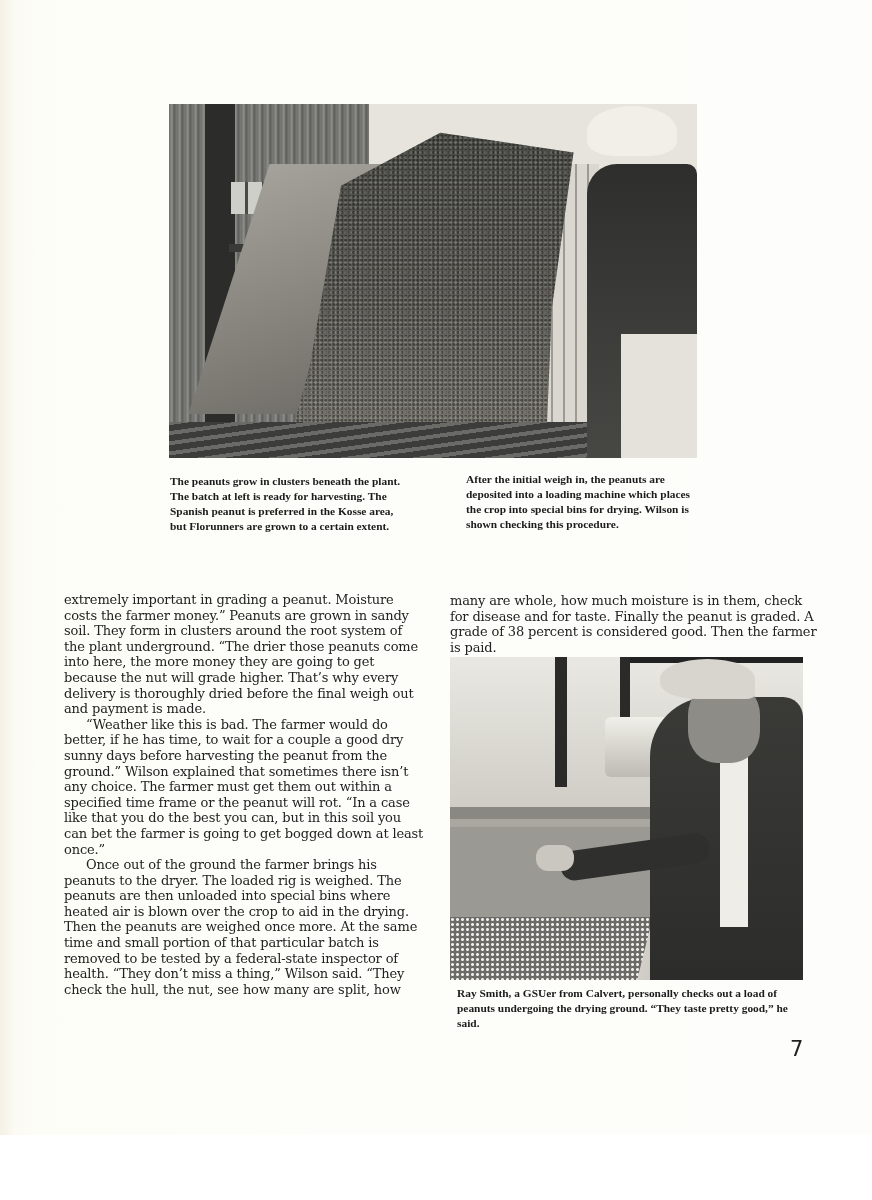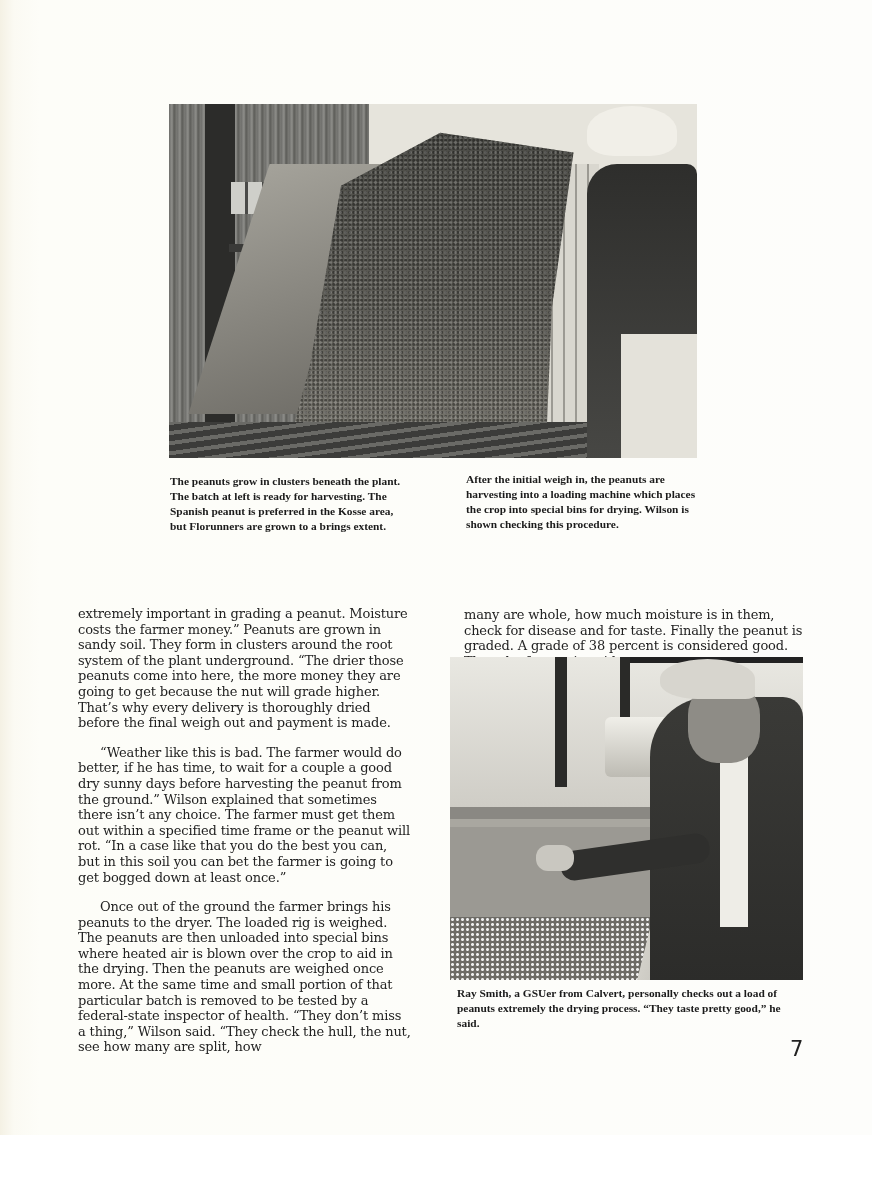--- a/index.html
+++ b/index.html
@@ -93,21 +93,21 @@
   #caption3 { left: 457px; top: 986px; width: 336px; }
 
   .body-col {
     position: absolute;
     font-family: "DejaVu Serif", "Liberation Serif", serif;
     font-size: 13px;
     line-height: 15.6px;
     color: #222;
     letter-spacing: -0.15px;
   }
-  .body-col p { margin: 14px; }
+  .body-col p { margin: 0; }
   .body-col p.indent { text-indent: 22px; }
   #col-left { left: 64px; top: 592px; width: 362px; }
   #col-right { left: 450px; top: 593px; width: 370px; }
 
   #page-number {
     position: absolute; left: 790px; top: 1037px;
     font-family: "DejaVu Sans", "Liberation Sans", sans-serif;
     font-size: 21px; color: #222;
   }
 </style>
@@ -124,22 +124,22 @@
   <div class="boxes"></div>
   <div class="chute"></div>
   <div class="trailer"></div>
   <div class="pile"></div>
   <div class="floor"></div>
   <div class="man-body"></div>
   <div class="man-pants"></div>
   <div class="man-hat"></div>
 </div>
 
-<p id="caption1" class="caption">The peanuts grow in clusters beneath the plant. The batch at left is ready for harvesting. The Spanish peanut is preferred in the Kosse area, but Florunners are grown to a brings extent.</p>
-<p id="caption2" class="caption">After the initial weigh in, the peanuts are harvesting into a loading machine which places the crop into special bins for drying. Wilson is shown checking this procedure.</p>
+<p id="caption1" class="caption">The peanuts grow in clusters beneath the plant. The batch at left is ready for harvesting. The Spanish peanut is preferred in the Kosse area, but Florunners are grown to a certain extent.</p>
+<p id="caption2" class="caption">After the initial weigh in, the peanuts are deposited into a loading machine which places the crop into special bins for drying. Wilson is shown checking this procedure.</p>
 
 <div id="col-left" class="body-col">
   <p>extremely important in grading a peanut. Moisture costs the farmer money.” Peanuts are grown in sandy soil. They form in clusters around the root system of the plant underground. “The drier those peanuts come into here, the more money they are going to get because the nut will grade higher. That’s why every delivery is thoroughly dried before the final weigh out and payment is made.</p>
   <p class="indent">“Weather like this is bad. The farmer would do better, if he has time, to wait for a couple  a good dry sunny days before harvesting the peanut from the ground.” Wilson explained that sometimes there isn’t any choice. The farmer must get them out within a specified time frame or the peanut will rot. “In a case like that you do the best you can, but in this soil you can bet the farmer is going to get bogged down at least once.”</p>
   <p class="indent">Once out of the ground the farmer brings his peanuts to the dryer. The loaded rig is weighed. The peanuts are then unloaded into special bins where heated air is blown over the crop to aid in the drying. Then the peanuts are weighed once more. At the same time and small portion of that particular batch is removed to be tested by a federal-state inspector of health. “They don’t miss a thing,” Wilson said. “They check the hull, the nut, see how many are split, how</p>
 </div>
 
 <div id="col-right" class="body-col">
   <p>many are whole, how much moisture is in them, check for disease and for taste. Finally the peanut is graded. A grade of 38 percent is considered good. Then the farmer is paid.</p>
 </div>
@@ -154,15 +154,15 @@
   <div class="nuts"></div>
   <div class="ledge"></div>
   <div class="man"></div>
   <div class="shirt"></div>
   <div class="face"></div>
   <div class="cap"></div>
   <div class="arm"></div>
   <div class="hand"></div>
 </div>
 
-<p id="caption3" class="caption">Ray Smith, a GSUer from Calvert, personally checks out a load of peanuts extremely the drying process. “They taste pretty good,” he said.</p>
+<p id="caption3" class="caption">Ray Smith, a GSUer from Calvert, personally checks out a load of peanuts undergoing the drying ground. “They taste pretty good,” he said.</p>
 
 <div id="page-number">7</div>
 
 </body></html>

